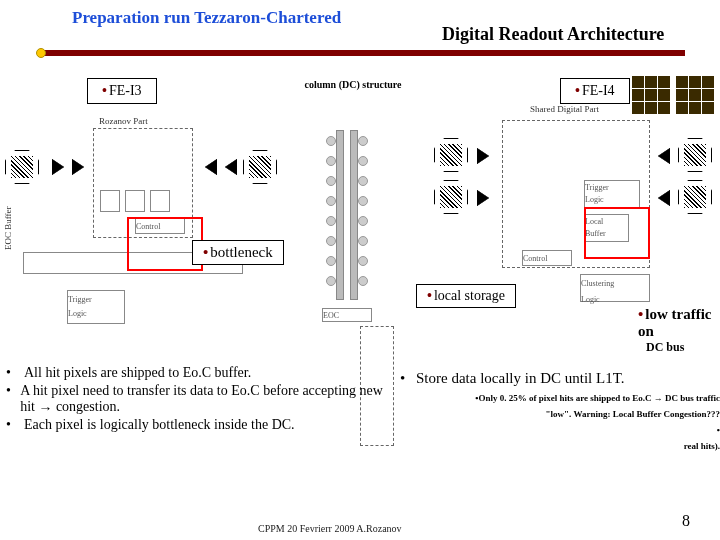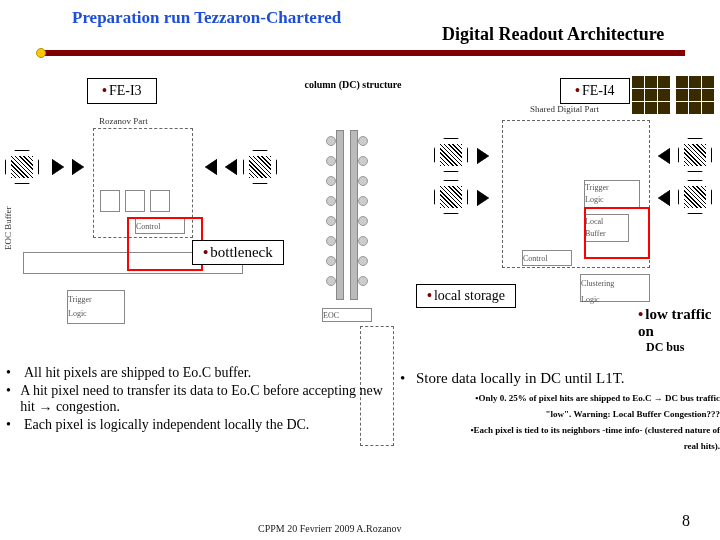--- a/index.html
+++ b/index.html
@@ -167,39 +167,38 @@
   <div class="bl">
       <div class="dot">•</div>
       <div>All hit pixels are shipped to Eo.C buffer.</div>
     </div>
   <div class="bl">
       <div class="dot">•</div>
       <div>A hit pixel need to transfer its data to Eo.C before accepting new hit → congestion.</div>
     </div>
   <div class="bl">
       <div class="dot">•</div>
-      <div>Each pixel is logically independent locally the DC.</div>
+      <div>Each pixel is logically bottleneck inside the DC.</div>
     </div>
 </div>
 
 <div class="right-bullets">
   <div class="r1">
       <div class="rlabdot">•</div>
       <div>Store data locally in DC until L1T.</div>
     </div>
   <div class="r2">
       <div class="rlabdot">•</div>
       <div>Only 0. 25% of pixel hits are shipped to Eo.C → DC bus traffic</div>
     </div>
   <div class="r3">
       <div>"low". Warning: Local Buffer Congestion???</div>
     </div>
   <div class="r2">
       <div class="rlabdot">•</div>
-      <div>Each pixel is tied to its neighbors -time info- (clustered nature of</div>
     </div>
   <div class="r3">
       <div>real hits).</div>
     </div>
 </div>
 
 <div class="footer">CPPM 20 Fevrierr 2009 A.Rozanov</div>
 <div class="pagenum">8</div>
 
 </body></html>

